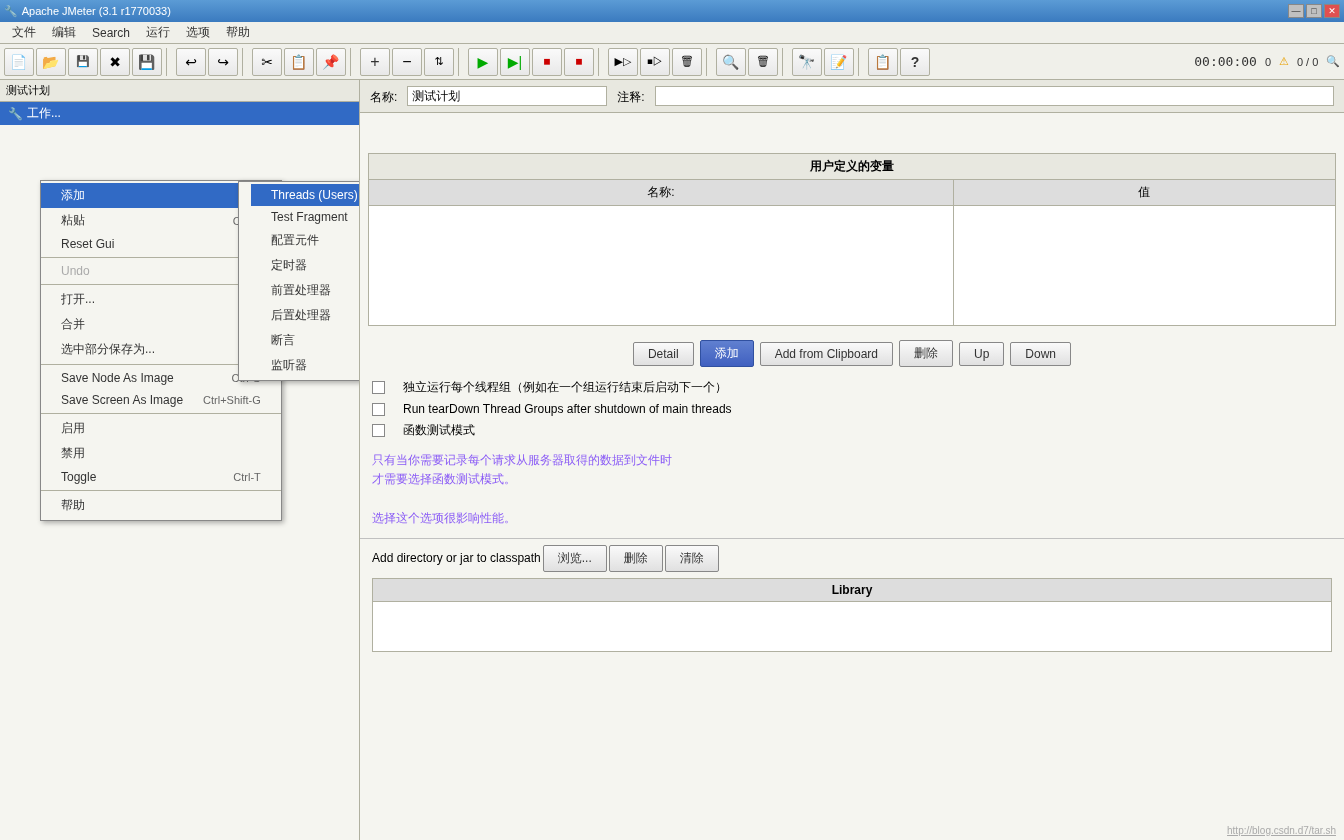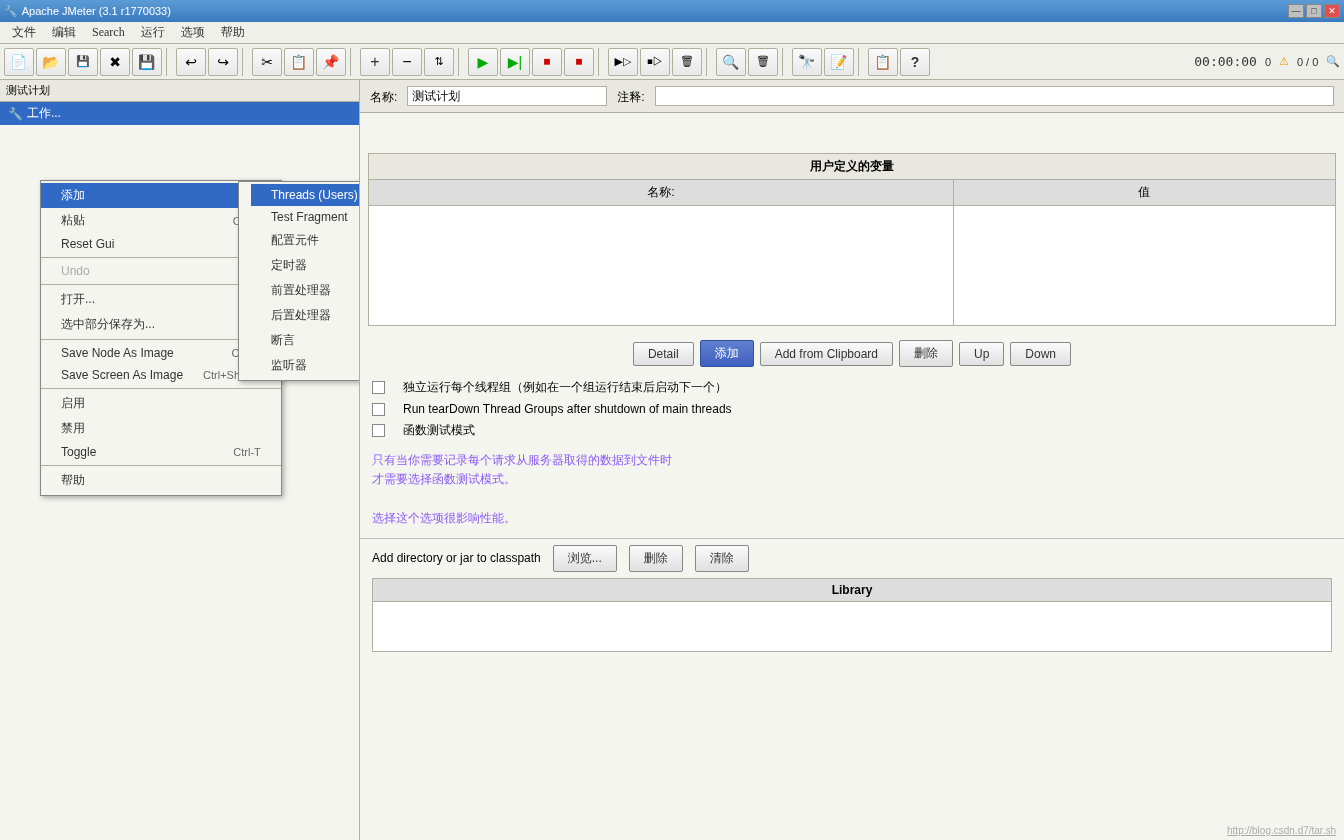--- a/index.html
+++ b/index.html
@@ -44,21 +44,20 @@
       display: flex;
       align-items: center;
       padding: 0 4px;
       border-bottom: 1px solid #b0b0a0;
     }
     .menu-item {
       padding: 2px 8px;
       cursor: pointer;
       font-size: 12px;
       color: #333;
-      font-family: Liberation Serif, serif;
     }
 
     
     .toolbar {
       background: #f0f0ea;
       height: 36px;
       display: flex;
       align-items: center;
       padding: 0 4px;
       gap: 2px;
@@ -286,21 +285,21 @@
 
     
     .classpath-section {
       padding: 6px 12px;
       border-top: 1px solid #c0c0c0;
       margin-top: 4px;
     }
     .classpath-row {
       display: flex;
       align-items: center;
-      gap: 12px;
+      gap: 2px;
       margin-bottom: 6px;
       font-size: 12px;
     }
     .library-table {
       width: 100%;
       border-collapse: collapse;
       border: 1px solid #b0b0a0;
     }
     .library-table th {
       background: #ddd;
@@ -408,20 +407,23 @@
         <div class="ctx-item">
           <span>Reset Gui</span>
         </div>
         <div class="ctx-sep"></div>
         <div class="ctx-item disabled">
           <span>Undo</span>
         </div>
         <div class="ctx-sep"></div>
         <div class="ctx-item">
           <span>打开...</span>
+        </div>
+        <div class="ctx-item">
+          <span>合并</span>
         </div>
         <div class="ctx-item">
           <span>选中部分保存为...</span>
         </div>
         <div class="ctx-sep"></div>
         <div class="ctx-item">
           <span>Save Node As Image</span>
           <span class="ctx-shortcut">Ctrl-G</span>
         </div>
         <div class="ctx-item">

